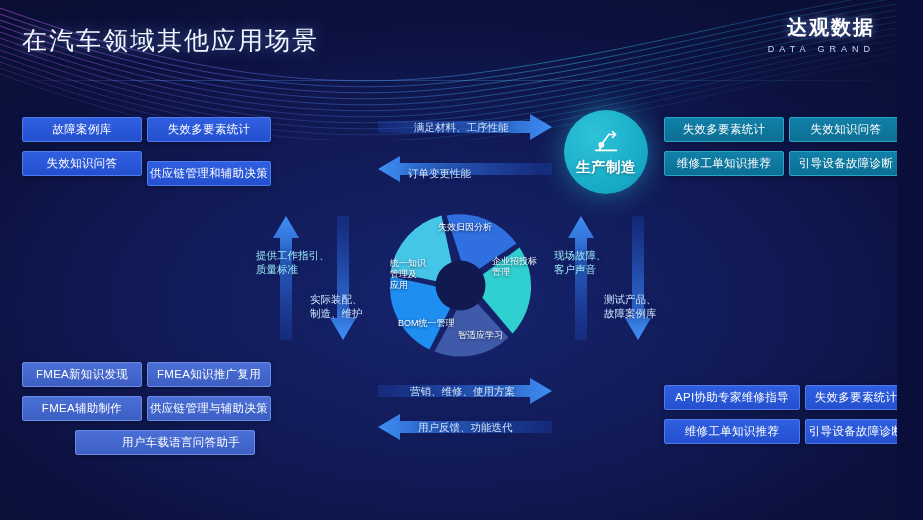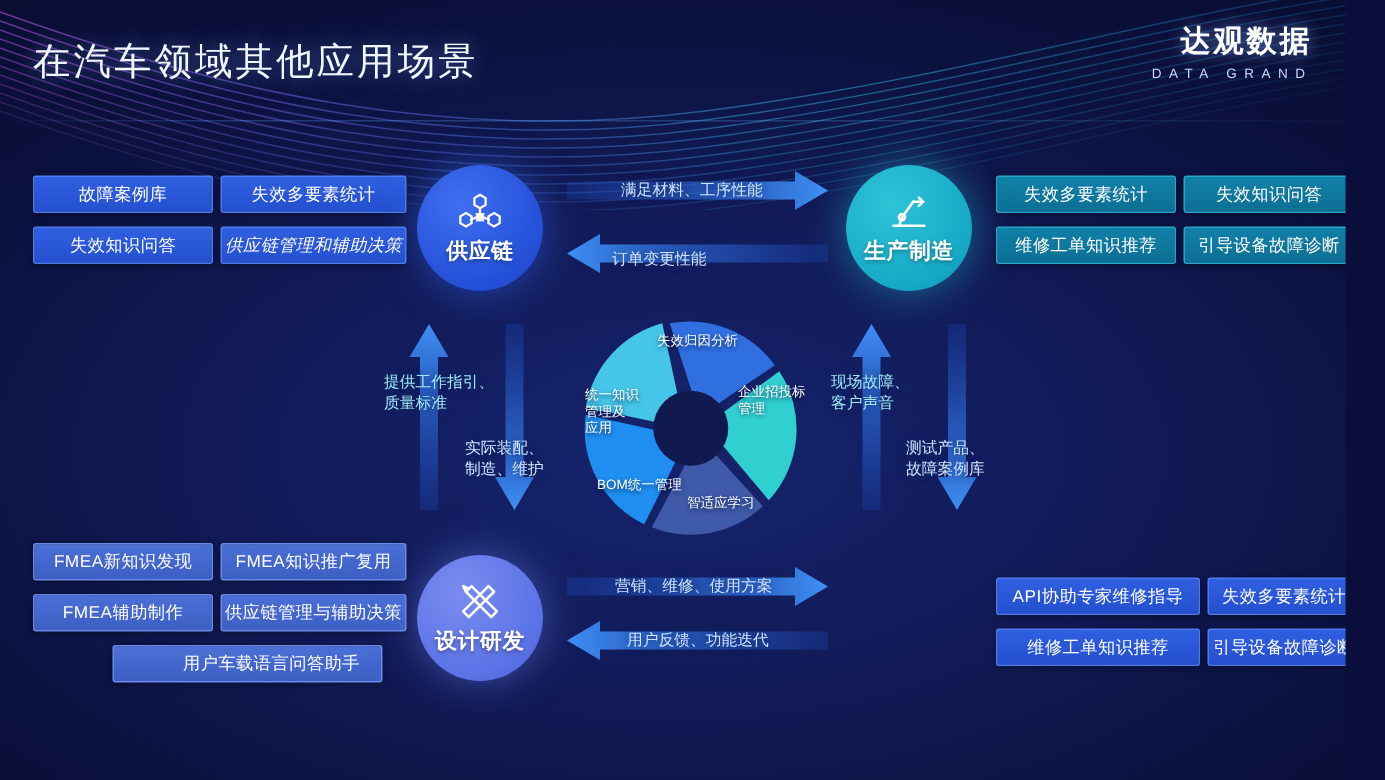--- a/index.html
+++ b/index.html
@@ -84,21 +84,21 @@
   <div class="title">在汽车领域其他应用场景</div>
 
   <div class="logo">
     <div class="logo-cn">达观数据</div>
     <div class="logo-en">DATA GRAND</div>
   </div>
 
   <div class="chip blue" style="left:22px;top:117px;width:118px;">故障案例库</div>
   <div class="chip blue" style="left:147px;top:117px;width:122px;">失效多要素统计</div>
   <div class="chip blue" style="left:22px;top:151px;width:118px;">失效知识问答</div>
-  <div class="chip blue" style="left:147px;top:151px;width:122px;font-style:italic;">供应链管理和辅助决策</div>
+  <div class="chip blue" style="left:147px;top:161px;width:122px;">供应链管理和辅助决策</div>
 
   <div class="chip teal" style="left:664px;top:117px;width:118px;">失效多要素统计</div>
   <div class="chip teal" style="left:789px;top:117px;width:112px;">失效知识问答</div>
   <div class="chip teal" style="left:664px;top:151px;width:118px;">维修工单知识推荐</div>
   <div class="chip teal" style="left:789px;top:151px;width:112px;">引导设备故障诊断</div>
 
   <div class="chip softblue" style="left:22px;top:362px;width:118px;">FMEA新知识发现</div>
   <div class="chip softblue" style="left:147px;top:362px;width:122px;">FMEA知识推广复用</div>
   <div class="chip softblue" style="left:22px;top:396px;width:118px;">FMEA辅助制作</div>
   <div class="chip softblue" style="left:147px;top:396px;width:122px;">供应链管理与辅助决策</div>
@@ -192,47 +192,28 @@
   </svg>
   <div class="wlabel" style="left:438px;top:222px;">失效归因分析</div>
   <div class="wlabel" style="left:492px;top:256px;">企业招投标</div>
   <div class="wlabel" style="left:492px;top:267px;">管理</div>
   <div class="wlabel" style="left:458px;top:330px;">智适应学习</div>
   <div class="wlabel" style="left:398px;top:318px;">BOM统一管理</div>
   <div class="wlabel" style="left:390px;top:258px;">统一知识</div>
   <div class="wlabel" style="left:390px;top:269px;">管理及</div>
   <div class="wlabel" style="left:390px;top:280px;">应用</div>
 
-  <div class="hub supply" style="left:278px;top:110px;">
-    <svg class="ico" viewBox="0 0 32 32" fill="none" stroke="#fff" stroke-width="1.6">
-      <polygon points="16,3 20,5.4 20,10.2 16,12.6 12,10.2 12,5.4"></polygon>
-      <polygon points="6,16 10,18.4 10,23.2 6,25.6 2,23.2 2,18.4"></polygon>
-      <polygon points="26,16 30,18.4 30,23.2 26,25.6 22,23.2 22,18.4"></polygon>
-      <path d="M16,12.6 L16,18 M16,18 L9,21 M16,18 L23,21"></path>
-      <rect x="13" y="16" width="6" height="6" fill="#fff" stroke="none" opacity=".9"></rect>
-    </svg>
-    <div class="lab">供应链</div>
-  </div>
 
   <div class="hub mfg" style="left:564px;top:110px;">
     <svg class="ico" viewBox="0 0 32 32" fill="none" stroke="#fff" stroke-width="1.8" stroke-linecap="round">
       <path d="M5,25 L27,25"></path>
       <path d="M9,25 L11,19"></path>
       <path d="M11,19 L19,8"></path>
       <path d="M19,8 L25,8"></path>
       <path d="M23,5 L26,8 L23,11"></path>
       <circle cx="11" cy="19" r="2.2"></circle>
     </svg>
     <div class="lab">生产制造</div>
   </div>
 
-  <div class="hub design" style="left:278px;top:370px;">
-    <svg class="ico" viewBox="0 0 32 32" fill="none" stroke="#fff" stroke-width="1.8" stroke-linecap="round" stroke-linejoin="round">
-      <path d="M6,8 L10,4 L28,22 L24,26 Z"></path>
-      <path d="M6,8 L4,4 L8,6"></path>
-      <path d="M26,8 L22,4 L4,22 L8,26 Z"></path>
-      <path d="M13,15 L16,18"></path>
-    </svg>
-    <div class="lab">设计研发</div>
-  </div>
 
 
 </div>
 
 </body></html>

